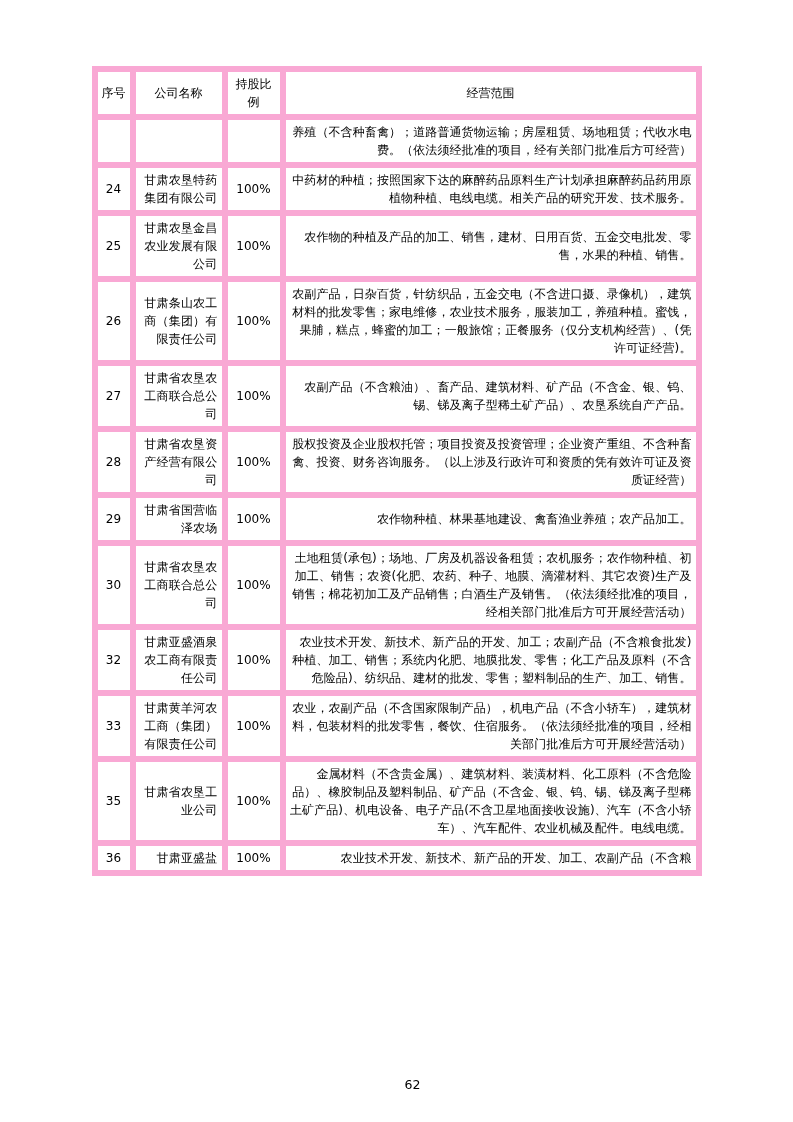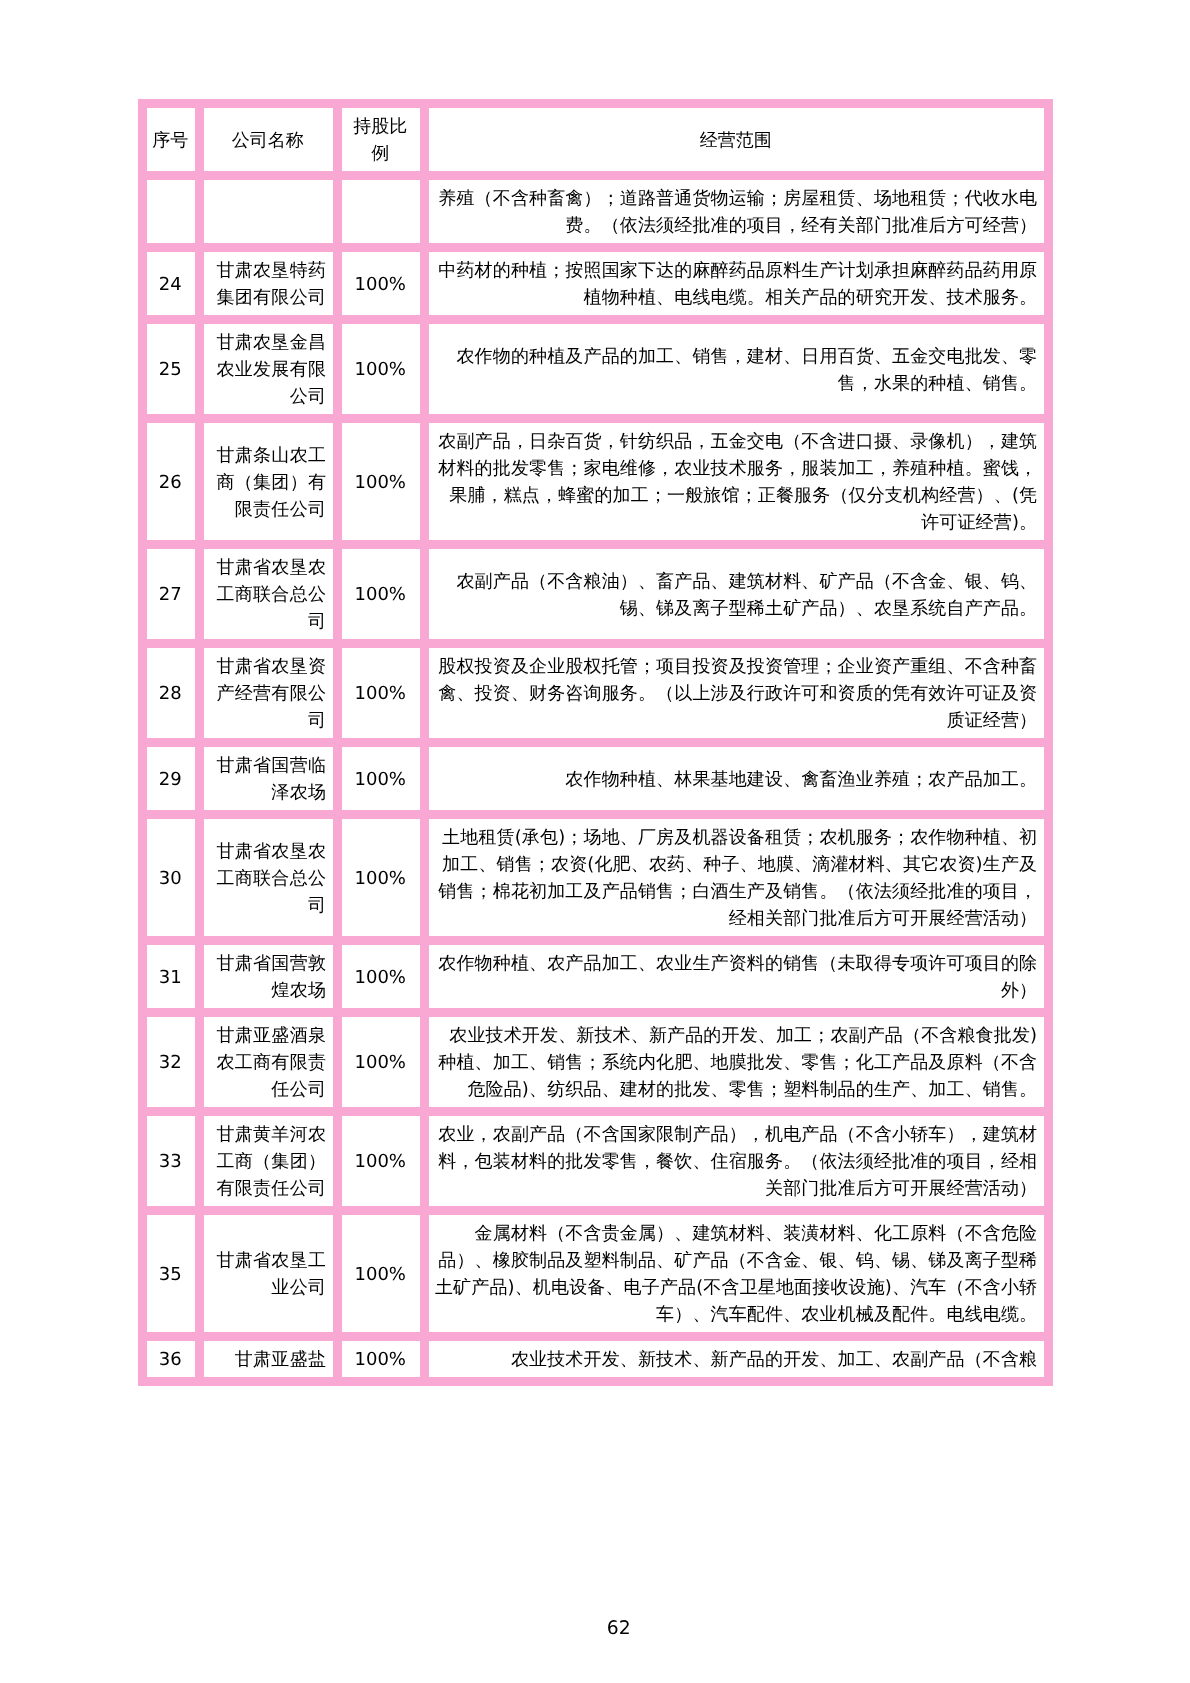--- a/index.html
+++ b/index.html
@@ -151,26 +151,20 @@
           <td class="ratio">100%</td>
           <td class="scope">农作物种植、林果基地建设、禽畜渔业养殖；农产品加工。</td>
         </tr>
         <tr>
           <td class="seq">30</td>
           <td class="name">甘肃省农垦农工商联合总公司</td>
           <td class="ratio">100%</td>
           <td class="scope">土地租赁(承包)；场地、厂房及机器设备租赁；农机服务；农作物种植、初加工、销售；农资(化肥、农药、种子、地膜、滴灌材料、其它农资)生产及销售；棉花初加工及产品销售；白酒生产及销售。（依法须经批准的项目，经相关部门批准后方可开展经营活动）</td>
         </tr>
         <tr>
-          <td class="seq">31</td>
-          <td class="name">甘肃省国营敦煌农场</td>
-          <td class="ratio">100%</td>
-          <td class="scope">农作物种植、农产品加工、农业生产资料的销售（未取得专项许可项目的除外）</td>
-        </tr>
-        <tr>
           <td class="seq">32</td>
           <td class="name">甘肃亚盛酒泉农工商有限责任公司</td>
           <td class="ratio">100%</td>
           <td class="scope">农业技术开发、新技术、新产品的开发、加工；农副产品（不含粮食批发)种植、加工、销售；系统内化肥、地膜批发、零售；化工产品及原料（不含危险品)、纺织品、建材的批发、零售；塑料制品的生产、加工、销售。</td>
         </tr>
         <tr>
           <td class="seq">33</td>
           <td class="name">甘肃黄羊河农工商（集团）有限责任公司</td>
           <td class="ratio">100%</td>
           <td class="scope">农业，农副产品（不含国家限制产品），机电产品（不含小轿车），建筑材料，包装材料的批发零售，餐饮、住宿服务。（依法须经批准的项目，经相关部门批准后方可开展经营活动）</td>

